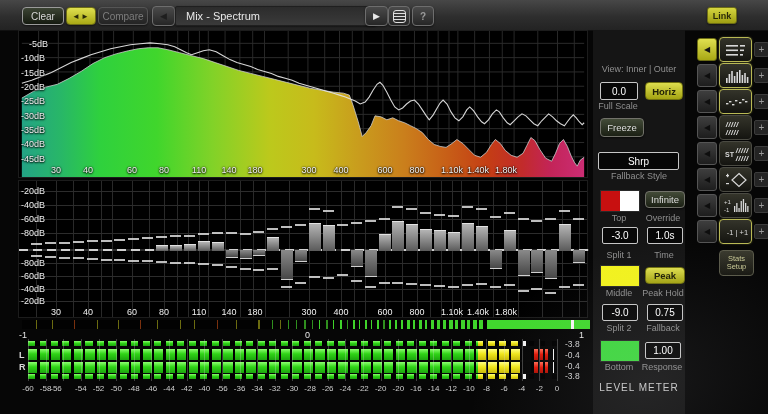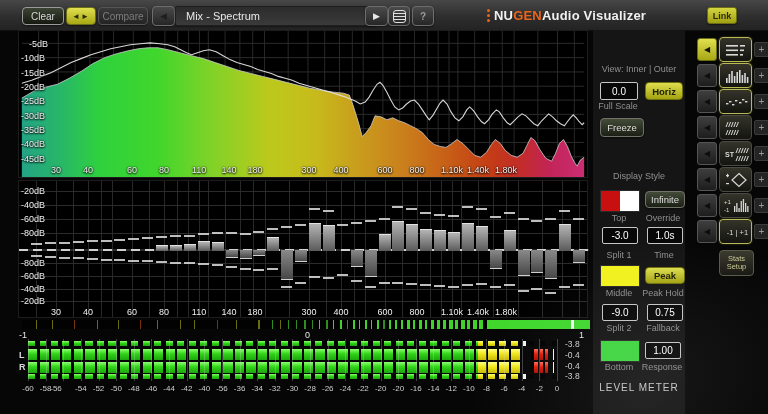--- a/index.html
+++ b/index.html
@@ -102,30 +102,20 @@
     <div class="tbtn clear">Clear</div>
     <div class="tbtn swap">◄►</div>
     <div class="tbtn compare">Compare</div>
     <div class="tbtn prev">◀</div>
     <div class="tbtn preset">Mix - Spectrum</div>
     <div class="tbtn next">▶</div>
     <div class="tbtn list">
         <span class="listglyph"></span>
       </div>
     <div class="tbtn help">?</div>
-    <div class="brand">
-      <span class="branddots">
-          <i></i>
-          <i></i>
-          <i></i>
-        </span>
-      <span>NU</span>
-        <span class="gen">GEN</span>
-        <span> Audio Visualizer</span>
-    </div>
     <div class="tbtn link">Link</div>
   </div>
 
   <div class="panel spec">
     <svg id="spec-svg" width="568" height="146" viewBox="0 0 570 148">
         <line x1="17" y1="0" x2="17" y2="148" stroke="#292929" stroke-width="1"></line>
         <line x1="37" y1="0" x2="37" y2="148" stroke="#292929" stroke-width="1"></line>
         <line x1="54" y1="0" x2="54" y2="148" stroke="#292929" stroke-width="1"></line>
         <line x1="69" y1="0" x2="69" y2="148" stroke="#292929" stroke-width="1"></line>
         <line x1="82" y1="0" x2="82" y2="148" stroke="#292929" stroke-width="1"></line>
@@ -535,21 +525,22 @@
       <span style="left: 511.367px;">-2</span>
       <span style="left: 529px;">0</span>
     </div>
 
   <div class="sidebar">
     <div class="slabel" style="left:0;top:34px;width:92px">View: Inner | Outer</div>
     <div class="vbox" style="left:7px;top:52px;width:36px;height:16px">0.0</div>
     <div class="ybtn" style="left:52px;top:52px;width:36px;height:16px">Horiz</div>
     <div class="slabel" style="left:0;top:71px;width:50px">Full Scale</div>
     <div class="dbtn" style="left:7px;top:88px;width:42px;height:17px">Freeze</div>
-    <div class="slabel" style="left:0;top:141px;width:92px">Display Style</div>
+    <div class="vbox" style="left:5px;top:122px;width:79px;height:16px">Shrp</div>
+    <div class="slabel" style="left:0;top:141px;width:92px">Fallback Style</div>
     <div class="swatch" style="left:7px;top:160px;width:38px;height:20px">
         <i id="sw-top-l" style="background: rgb(200, 16, 16);"></i>
         <i id="sw-top-r" style="background: rgb(255, 255, 255);"></i>
       </div>
     <div class="dbtn" style="left:52px;top:161px;width:38px;height:15px">Infinite</div>
     <div class="slabel" style="left:7px;top:183px;width:38px">Top</div>
     <div class="slabel" style="left:47px;top:183px;width:46px">Override</div>
     <div class="vbox" style="left:9px;top:197px;width:34px;height:15px">-3.0</div>
     <div class="vbox" style="left:54px;top:197px;width:34px;height:15px">1.0s</div>
     <div class="slabel" style="left:7px;top:220px;width:38px">Split 1</div>

